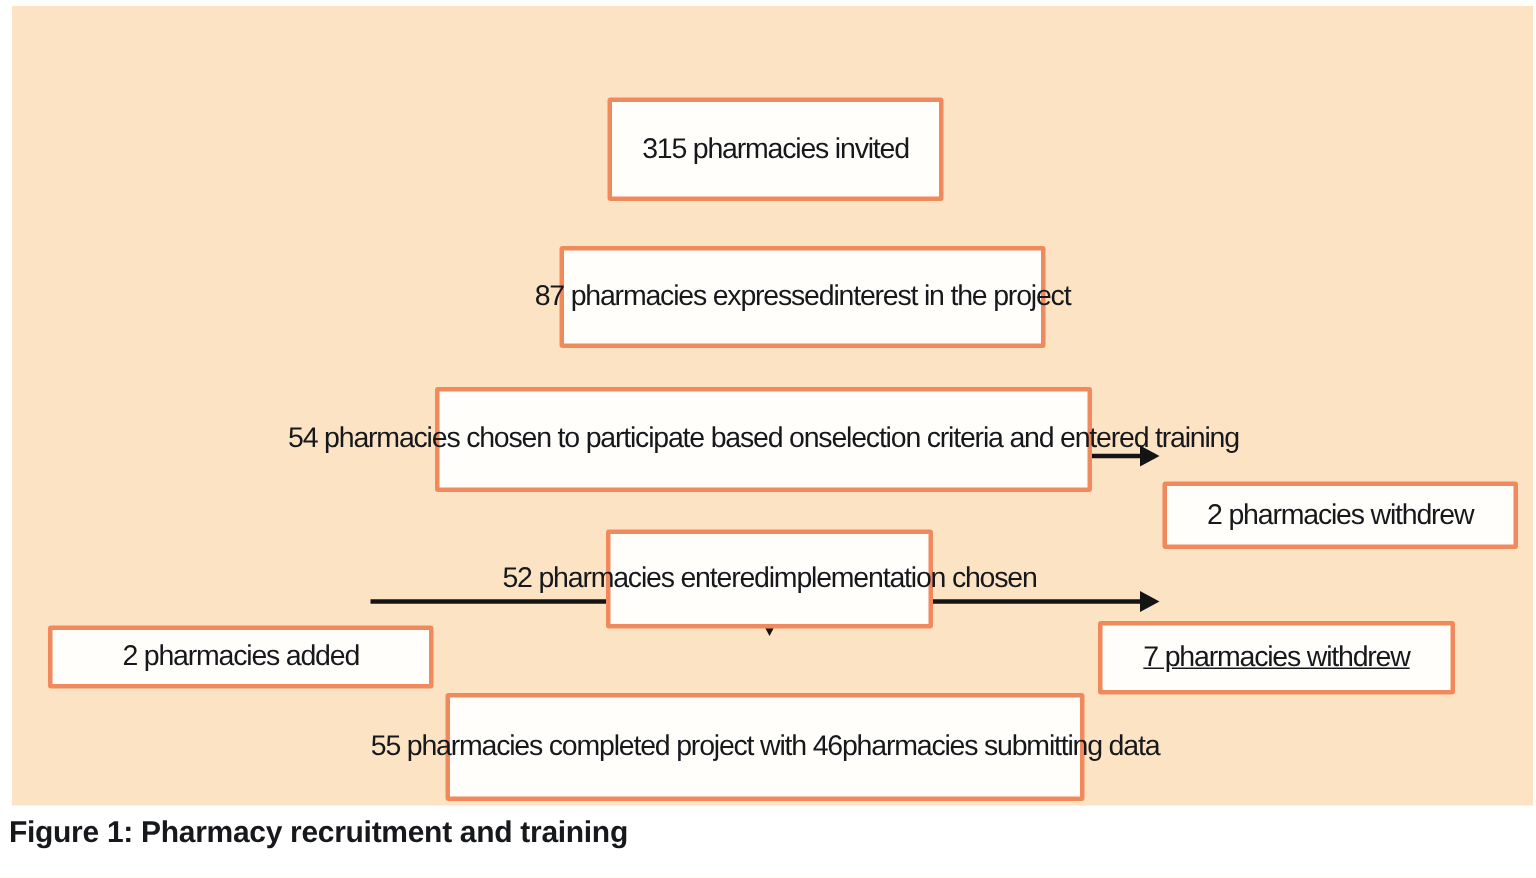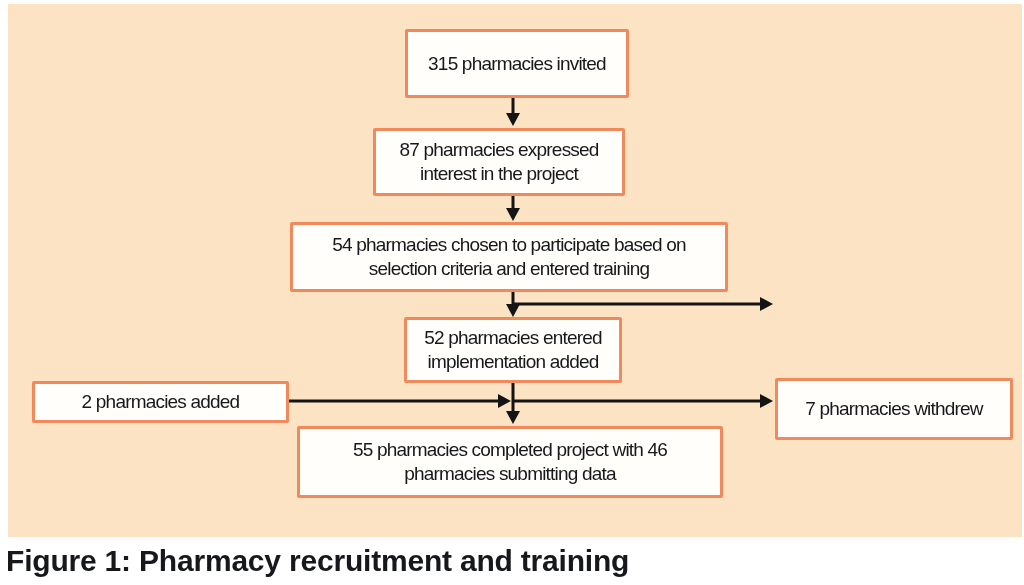--- a/index.html
+++ b/index.html
@@ -19,45 +19,46 @@
     height: 533px;
     background: var(--panel-background, #fce3c4);
   }
   .node {
     position: absolute;
     box-sizing: border-box;
     background: var(--box-fill, #fffefb);
     border: 3px solid var(--box-border, #f08a5c);
     border-radius: 2px;
     display: flex;
-    flex-direction: column;
+    flex-direction: row;
     align-items: center;
     justify-content: center;
     text-align: center;
     color: var(--text, #16181c);
     font-size: 19px;
     line-height: 24px;
     letter-spacing: -0.8px;
     font-stretch: condensed;
     padding: 0 4px;
+    margin-top: 36px;
   }
   .node .line { display: block; white-space: nowrap; }
   .arrows {
     position: absolute;
     left: 0; top: 0;
     width: 1024px; height: 585px;
     pointer-events: none;
   }
   .arrows line { stroke: var(--arrow, #141414); stroke-width: 3; }
   .arrows polygon { fill: var(--arrow, #141414); }
   .caption {
     position: absolute;
     left: 6px;
     top: 544px;
-    font-size: 30px;
+    font-size: 20px;
     font-weight: 700;
     letter-spacing: -0.2px;
     color: var(--text, #16181c);
     white-space: nowrap;
   }
 </style>
 </head>
 <body>
 
 <div class="canvas">
@@ -92,41 +93,44 @@
     <g>
       <line x1="513" y1="401" x2="761" y2="401"></line>
       <polygon points="760,394 760,408 773,401"></polygon>
     </g>
   </svg>
 
   <div class="node" style="left:405px; top:29px; width:224px; height:69px;">
     <span class="line">315 pharmacies invited</span>
   </div>
 
-  <div class="node" style="left:373px; top:128px; width:252px; height:68px;">
+  <div class="node" style="left:373px; top:128px; width:324px; height:68px;">
     <span class="line">87 pharmacies expressed</span>
     <span class="line">interest in the project</span>
   </div>
 
   <div class="node" style="left:290px; top:222px; width:438px; height:70px;">
     <span class="line">54 pharmacies chosen to participate based on</span>
     <span class="line">selection criteria and entered training</span>
   </div>
 
+  <div class="node" style="left:775px; top:285px; width:237px; height:45px;">
+    <span class="line">2 pharmacies withdrew</span>
+  </div>
 
   <div class="node" style="left:404px; top:317px; width:218px; height:66px;">
     <span class="line">52 pharmacies entered</span>
-    <span class="line">implementation added</span>
+    <span class="line">implementation chosen</span>
   </div>
 
   <div class="node" style="left:32px; top:381px; width:257px; height:42px;">
     <span class="line">2 pharmacies added</span>
   </div>
 
-  <div class="node" style="left:775px; top:378px; width:238px; height:62px;">
+  <div class="node" style="left:732px; top:378px; width:238px; height:49px;text-decoration:underline;">
     <span class="line">7 pharmacies withdrew</span>
   </div>
 
   <div class="node" style="left:297px; top:426px; width:426px; height:72px;">
     <span class="line">55 pharmacies completed project with 46</span>
     <span class="line">pharmacies submitting data</span>
   </div>
 
   <div class="caption">Figure 1: Pharmacy recruitment and training</div>
 

